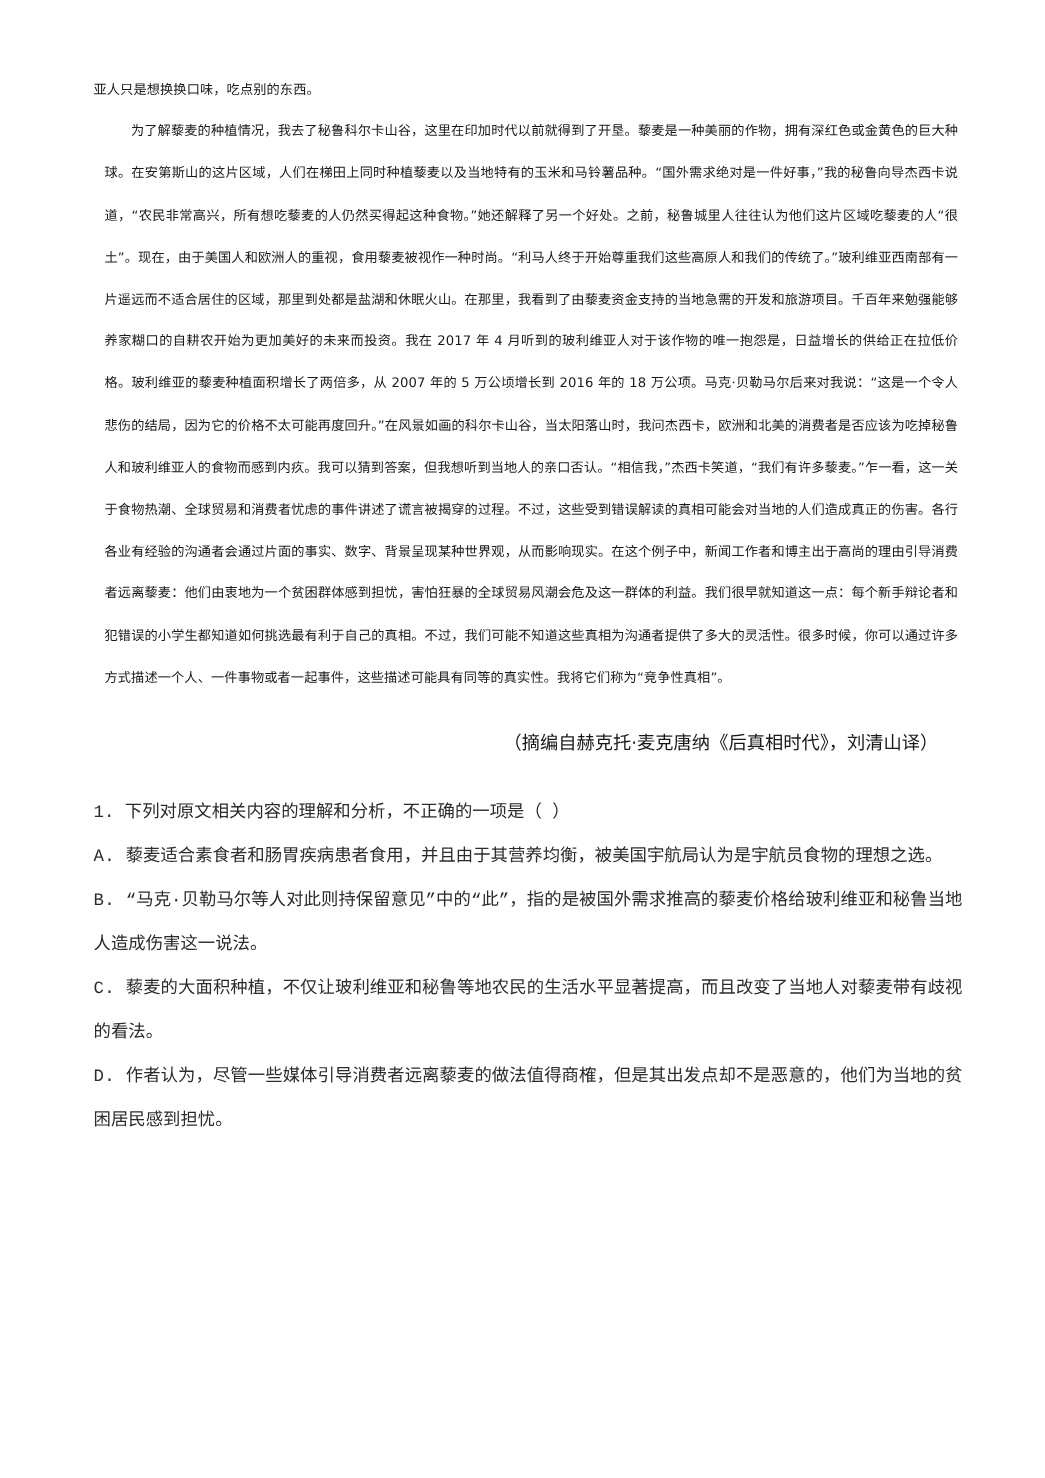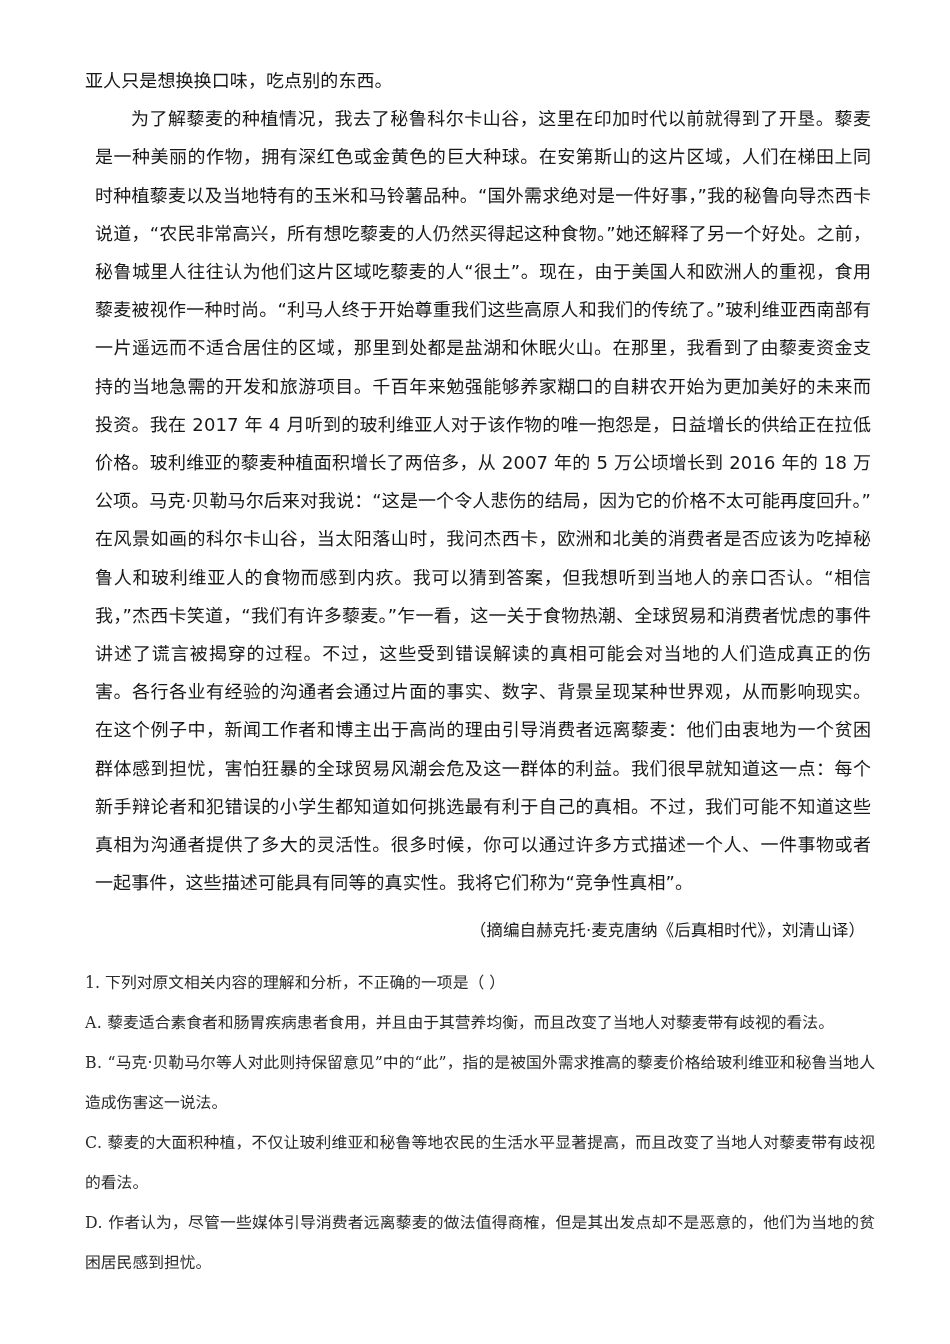--- a/index.html
+++ b/index.html
@@ -29,37 +29,37 @@
   }
 
   
   .passage {
     width: 786px;
     margin: 0;
   }
 
   .para {
     margin: 0;
-    font-size: 18px;
+    font-size: 12px;
     line-height: 38.2px;
     text-align: justify;
     text-justify: inter-ideograph;
     text-align-last: left;
     letter-spacing: 0.1px;
     color: #181818;
     font-weight: 400;
   }
 
   .para.indent {
     text-indent: 2em;
     margin-left: 10px;
   }
 
   .attribution {
-    margin: 0;
+    margin: 12px;
     padding-top: 10px;
     font-size: 16.6px;
     line-height: 38.2px;
     text-align: right;
     padding-right: 6px;
     color: #181818;
   }
 
   
   .questions {
@@ -72,20 +72,21 @@
 
   .q-stem,
   .q-option {
     margin: 0;
     font-size: 15.8px;
     line-height: 40px;
     text-align: justify;
     text-justify: inter-ideograph;
     text-align-last: left;
     color: #2b2b2b;
+    font-family: Liberation Mono, monospace;
   }
 
   .q-option .opt-label {
     letter-spacing: 0.4px;
   }
 </style>
 </head>
 <body>
 
 <div class="page">
@@ -97,21 +98,21 @@
 
     <p class="attribution">（摘编自赫克托·麦克唐纳《后真相时代》，刘清山译）</p>
   </div>
 
   <div class="questions">
 
     <p class="q-stem">1. 下列对原文相关内容的理解和分析，不正确的一项是（      ）</p>
 
     <p class="q-option">
       <span class="opt-label">A.</span>
-      <span class="opt-text">藜麦适合素食者和肠胃疾病患者食用，并且由于其营养均衡，而且改变了当地人对藜麦带有歧视的看法。</span>
+      <span class="opt-text">藜麦适合素食者和肠胃疾病患者食用，并且由于其营养均衡，被美国宇航局认为是宇航员食物的理想之选。</span>
     </p>
 
     <p class="q-option">
       <span class="opt-label">B.</span>
       <span class="opt-text">“马克·贝勒马尔等人对此则持保留意见”中的“此”，指的是被国外需求推高的藜麦价格给玻利维亚和秘鲁当地人造成伤害这一说法。</span>
     </p>
 
     <p class="q-option">
       <span class="opt-label">C.</span>
       <span class="opt-text">藜麦的大面积种植，不仅让玻利维亚和秘鲁等地农民的生活水平显著提高，而且改变了当地人对藜麦带有歧视的看法。</span>

